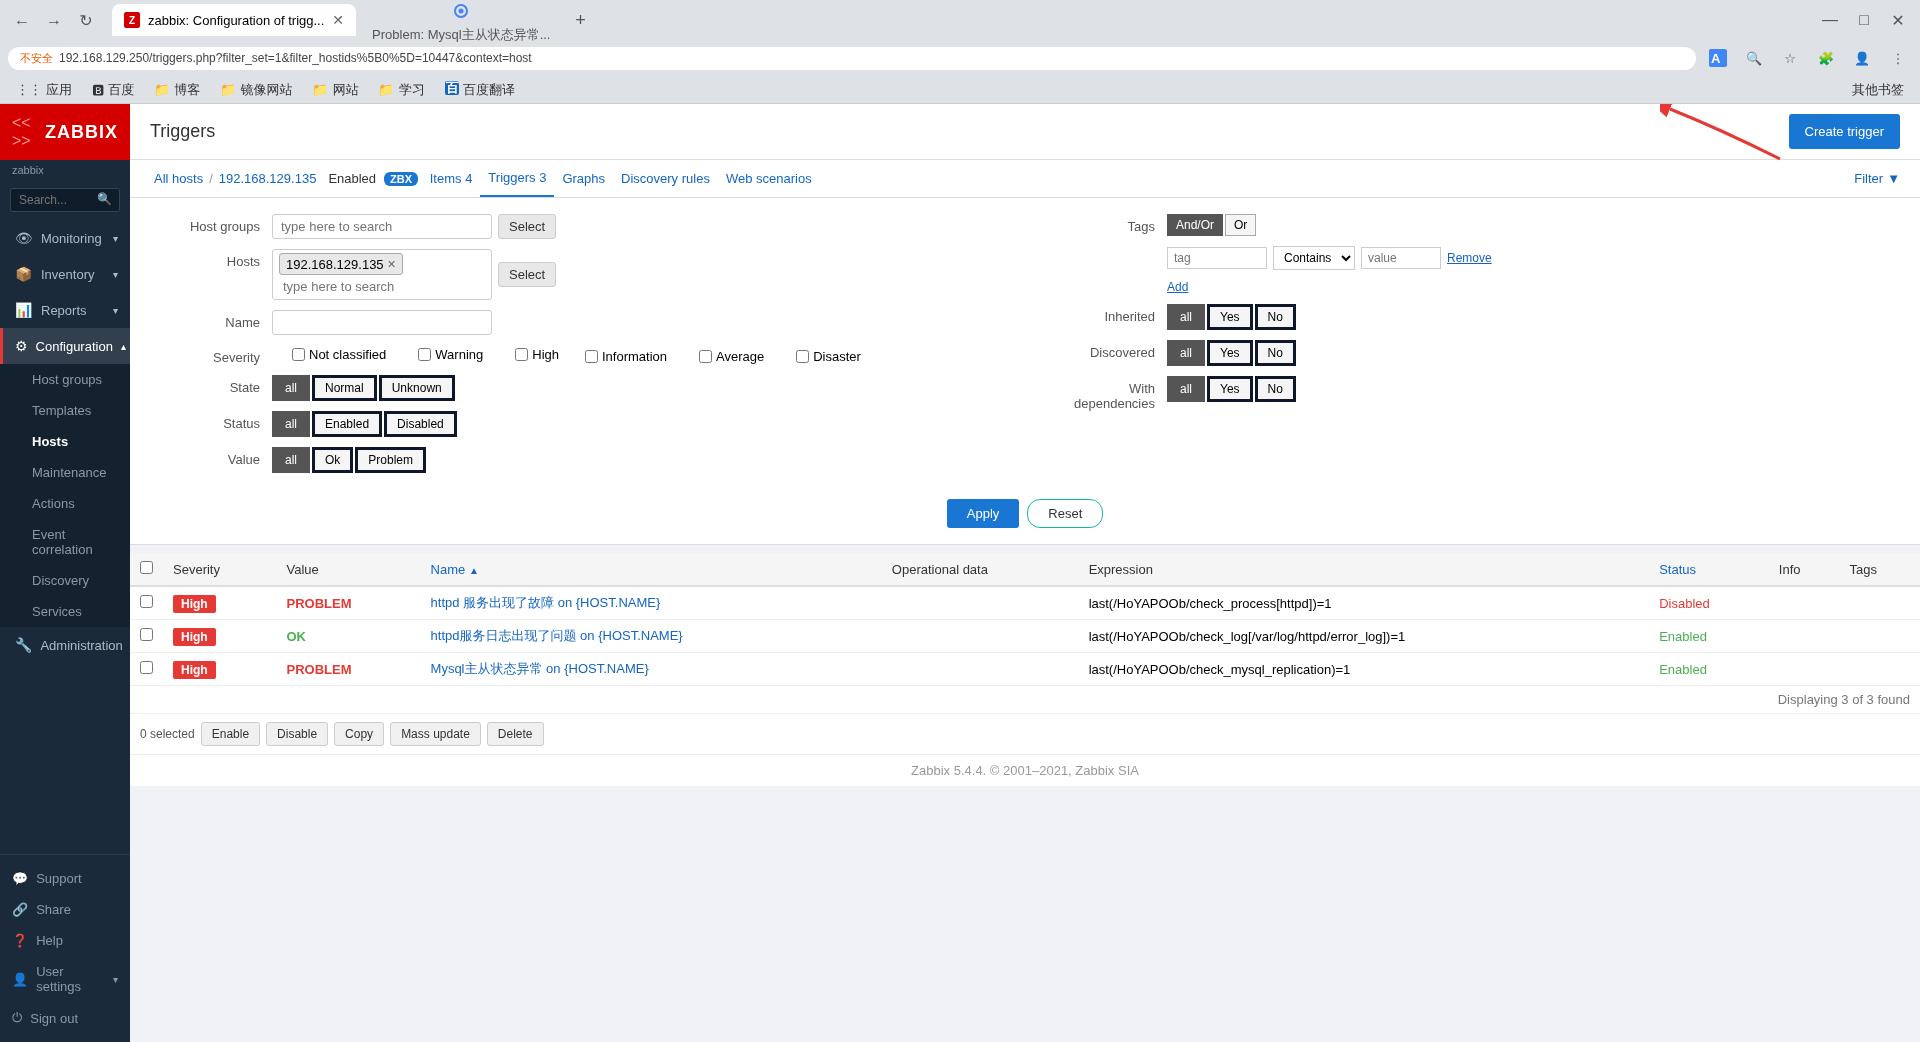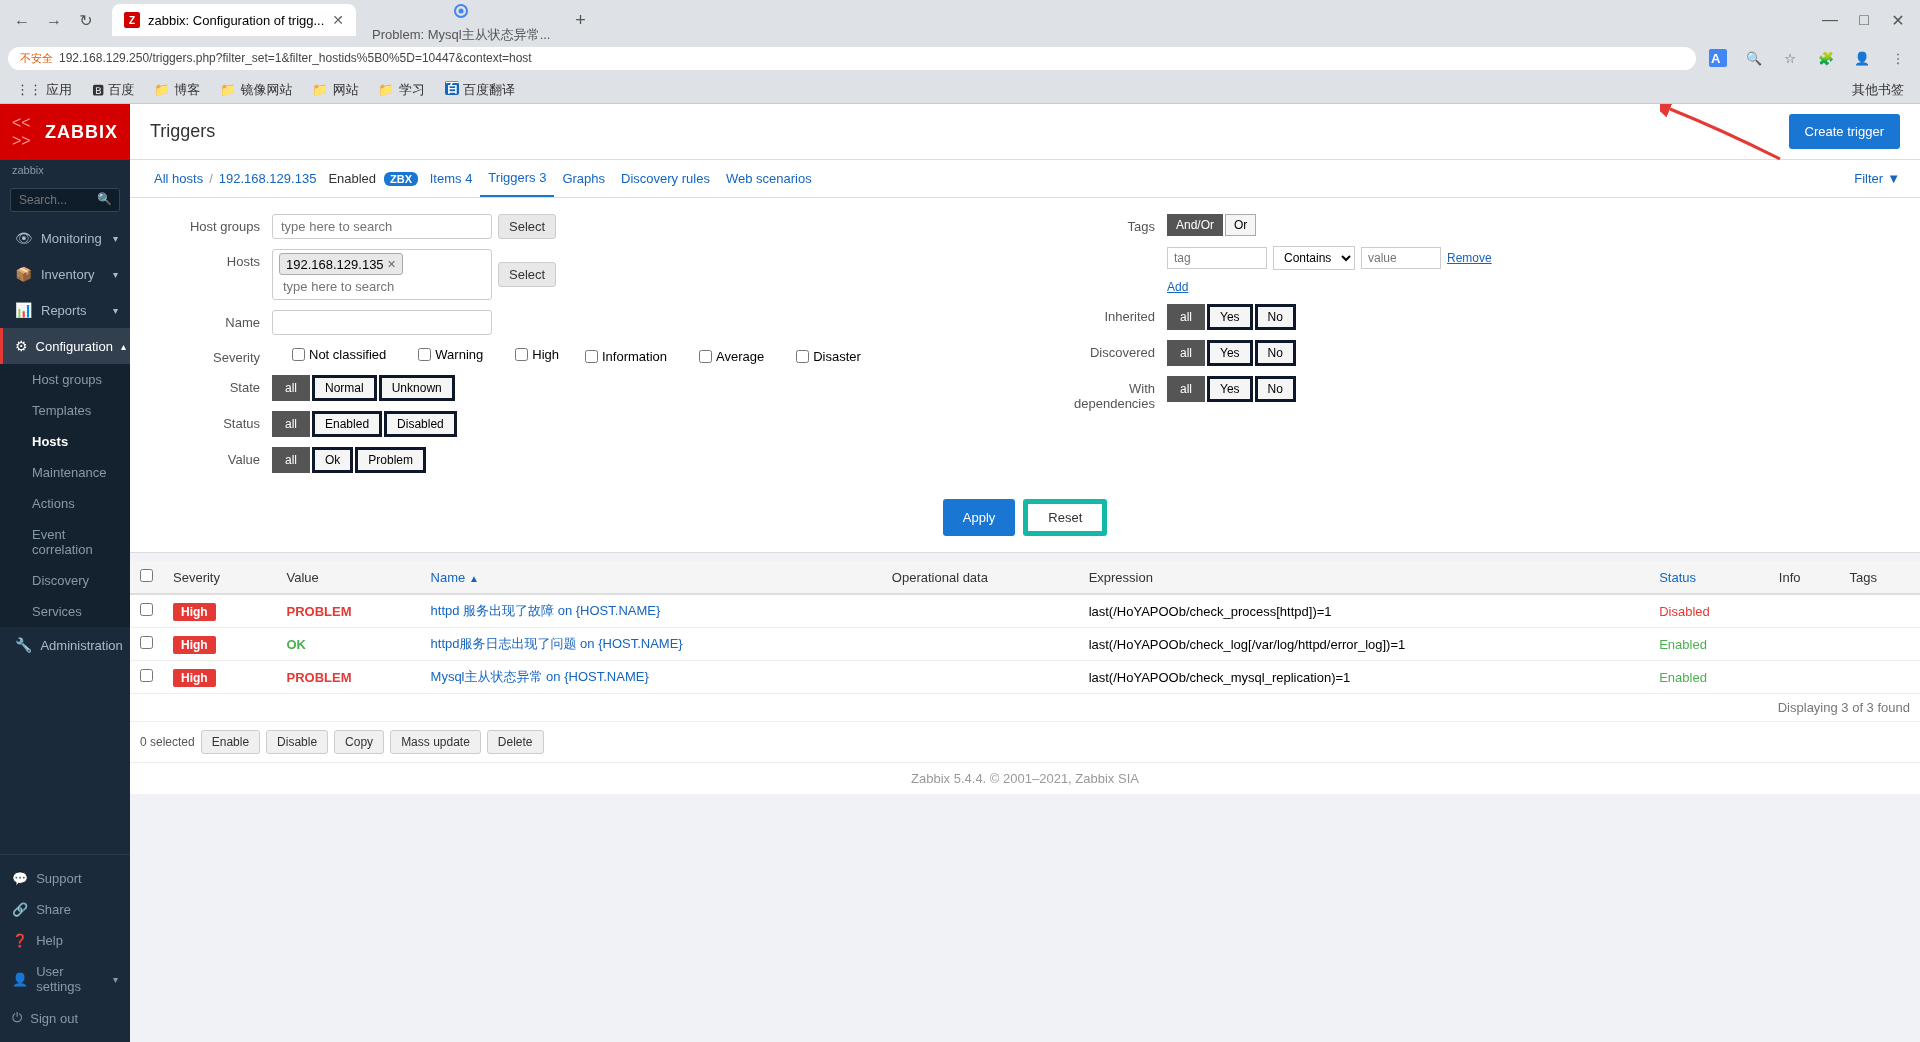--- a/index.html
+++ b/index.html
@@ -84,21 +84,21 @@
     .remove-link { color: #1565c0; cursor: pointer; font-size: 12px; text-decoration: underline; }
     .add-link { color: #1565c0; cursor: pointer; font-size: 12px; text-decoration: underline; }
     .radio-btn { border: 3px solid #0f172a; padding: 3px 10px; cursor: pointer; font-size: 12px; background: #f5f5f5; }
     .radio-btn.active { background: #1976d2; color: white; border-color: #1976d2; }
     .radio-btn-gray.active { background: #555; color: white; border-color: #555; }
     .checkbox-group { display: flex; gap: 12px; align-items: center; flex-wrap: wrap; }
     .checkbox-item { display: flex; align-items: center; gap: 4px; cursor: pointer; margin-left: 20px; }
     .checkbox-item input { cursor: pointer; }
     .filter-actions { display: flex; gap: 8px; justify-content: center; margin-top: 16px; }
     .apply-btn { background: #1976d2; color: white; border: none; padding: 6px 20px; border-radius: 3px; cursor: pointer; }
-    .reset-btn { background: white; color: #333; border: 5px solid #14b8a6; padding: 6px 20px; border-radius: 3px; cursor: pointer; }
+    .reset-btn { background: white; color: #333; border: 1px solid #14b8a6; padding: 6px 20px; border-radius: 13px; cursor: pointer; }
 
     
     .table-section { padding: 0; background: white; margin-top: 8px; }
     .data-table { width: 100%; border-collapse: collapse; }
     .data-table th { background: #f5f5f5; border-bottom: 2px solid #ddd; padding: 8px 10px; text-align: left; font-size: 13px; color: #333; font-weight: normal; }
     .data-table th.sortable { color: #1565c0; cursor: pointer; }
     .data-table td { padding: 7px 10px; border-bottom: 1px solid #eee; font-size: 13px; vertical-align: middle; }
     .severity-high { background: #e53935; color: white; padding: 2px 8px; border-radius: 2px; font-size: 12px; font-weight: bold; }
     .value-problem { color: #e53935; font-weight: bold; }
     .value-ok { color: #4caf50; font-weight: bold; }

